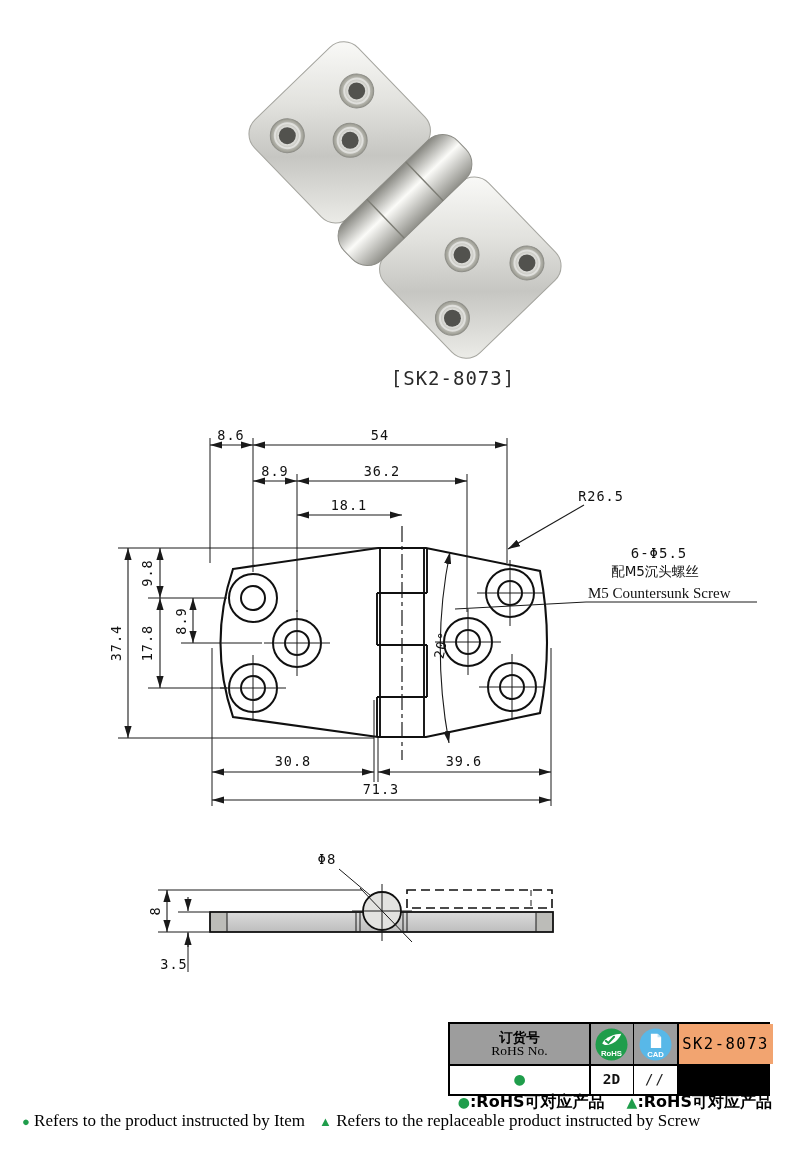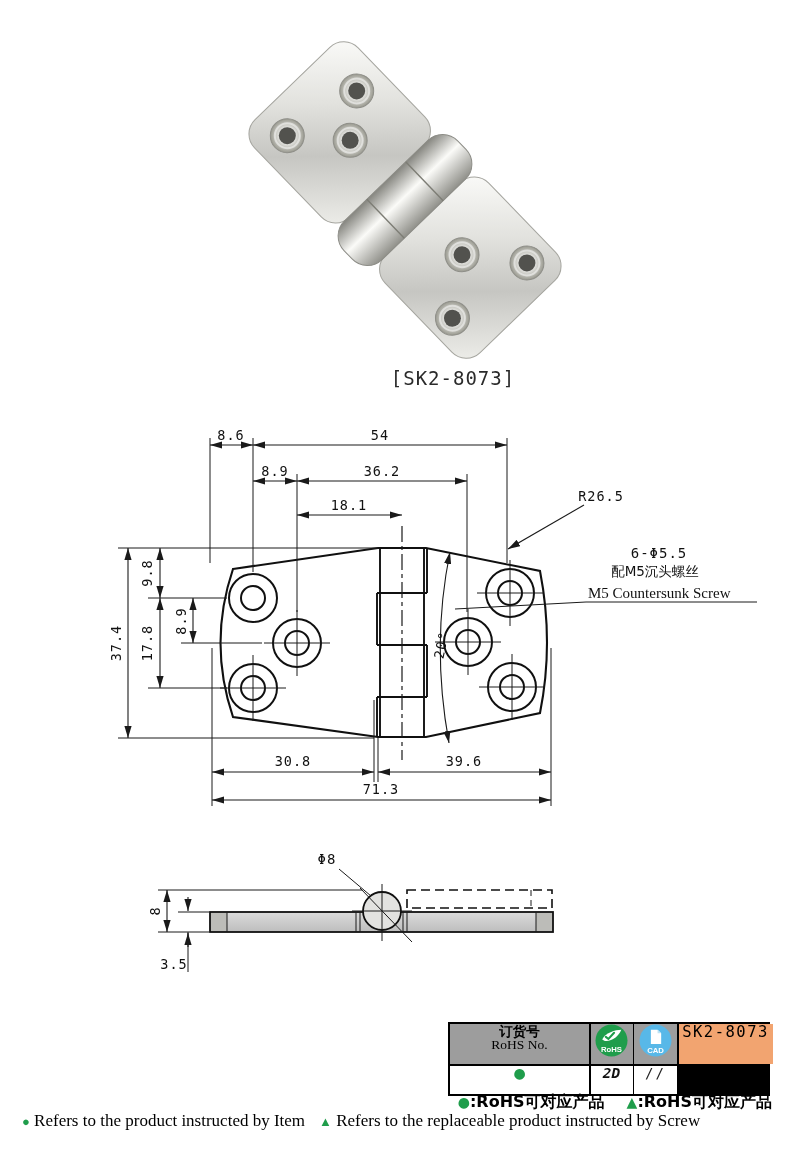--- a/index.html
+++ b/index.html
@@ -18,28 +18,28 @@
   .thin{stroke:#1a1a1a;stroke-width:1;fill:none;}
   .dim{stroke:#1a1a1a;stroke-width:1.1;fill:none;marker-start:url(#arr);marker-end:url(#arr);}
   .dimE{stroke:#1a1a1a;stroke-width:1.1;fill:none;marker-end:url(#arr);}
 
   
   .spec-table{
     position:absolute;left:448px;top:1022px;width:318px;
     display:grid;grid-template-columns:139px 42px 43px 94px;grid-template-rows:40px 28px;
     background:#000;border:2px solid #000;gap:1.5px;
   }
-  .spec-table .cell{display:flex;flex-direction:column;align-items:center;background:#fff;line-height:1.05;}
+  .spec-table .cell{display:flex;flex-direction:column;align-items:center;justify-content:center;background:#fff;line-height:1.05;}
   .spec-table .head{background:#9d9d9d;}
   .cn-hd{font-size:13.5px;font-weight:600;color:#000;}
   .en-hd{font-family:"Liberation Serif",serif;font-size:13.5px;color:#000;}
   .item-cell{background:#f2a470 !important;}
   .item-no{font-family:"DejaVu Sans Mono",monospace;font-size:15.5px;letter-spacing:1.5px;color:#000;}
   .dot-mark{color:#1f9d4b;font-size:14px;}
-  .cad-val{font-family:"DejaVu Sans Mono",monospace;font-size:14.5px;font-weight:600;font-style:italic;}
+  .cad-val{font-family:"DejaVu Sans Mono",monospace;font-size:14.5px;font-weight:600;}
   .weight-val{font-family:"DejaVu Sans Mono",monospace;font-size:14px;letter-spacing:2px;color:#222;}
 
   .legend-cn{
     position:absolute;top:1092px;right:28px;font-size:16px;font-weight:600;color:#000;white-space:nowrap;
   }
   .legend-cn .sym{color:#1f9d4b;font-size:14px;font-weight:400;}
   .legend-cn .gap{display:inline-block;width:22px;}
   .legend-en{
     position:absolute;top:1111px;left:22px;width:760px;font-family:"Liberation Serif",serif;
     font-size:17px;color:#000;white-space:nowrap;

